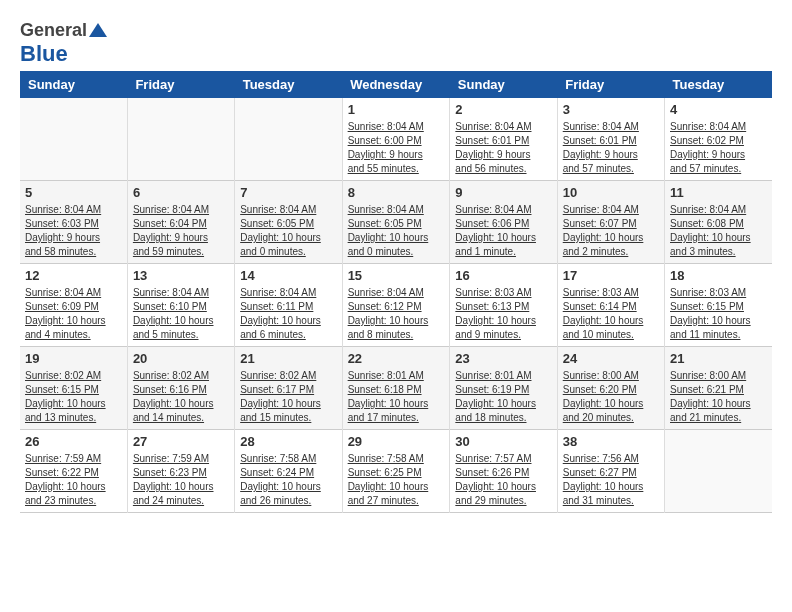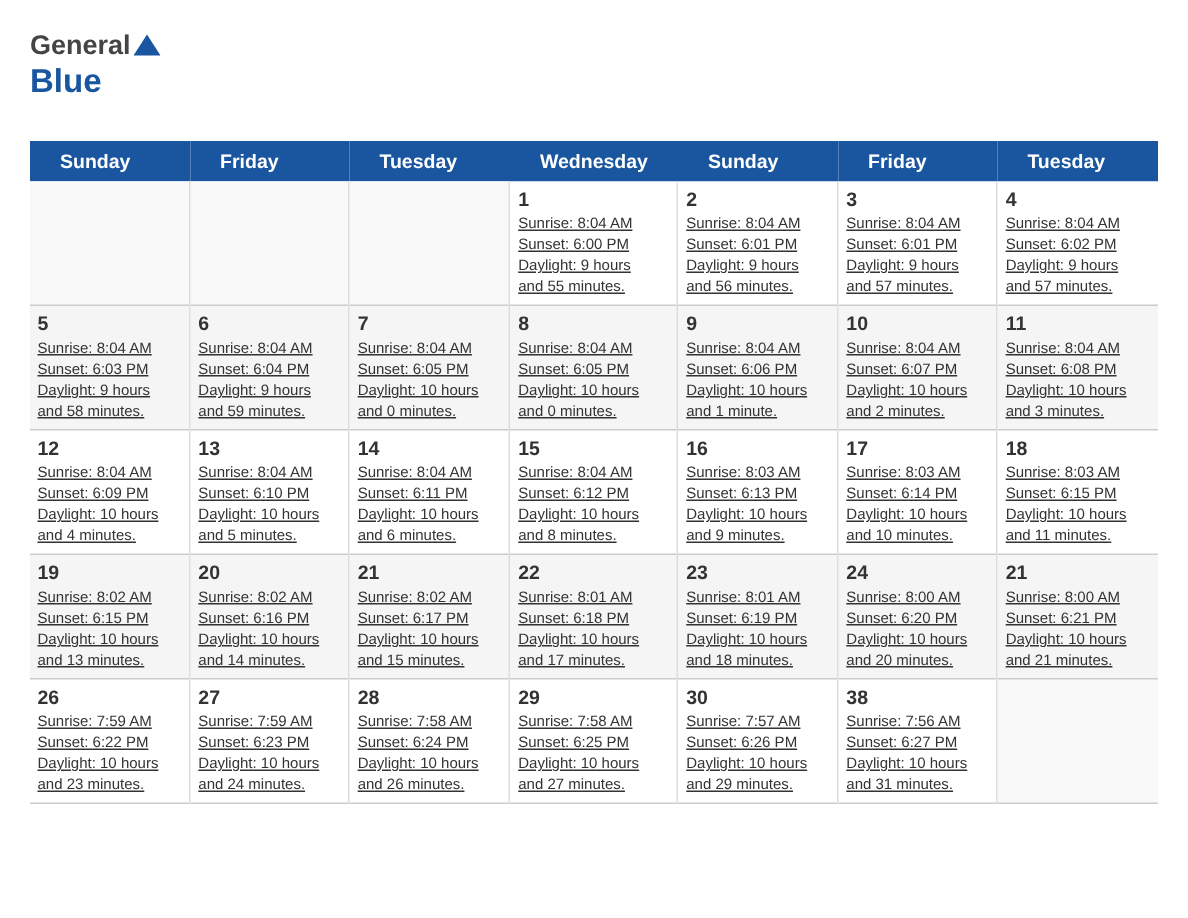--- a/index.html
+++ b/index.html
@@ -7,21 +7,21 @@
       font-family: Arial, sans-serif;
       background: #fff;
       width: 792px;
       min-height: 612px;
       padding: 20px;
     }
     .header {
       display: flex;
       justify-content: space-between;
       align-items: center;
-      margin-bottom: 27px;
+      margin-bottom: 4px;
     }
     .logo {
       display: flex;
       flex-direction: column;
       align-items: flex-start;
     }
     .logo-line {
       display: flex;
       align-items: center;
     }
@@ -38,21 +38,21 @@
       color: #555;
     }
     table {
       width: 100%;
       border-collapse: collapse;
       font-size: 11px;
     }
     thead tr th {
       background-color: #1a56a0;
       color: #fff;
-      padding: 6px 20px;
+      padding: 6px 8px;
       text-align: left;
       font-size: 13px;
       font-weight: bold;
     }
     tbody tr {
       border-bottom: 1px solid #ccc;
     }
     tbody tr:nth-child(odd) {
       background: #fff;
     }

